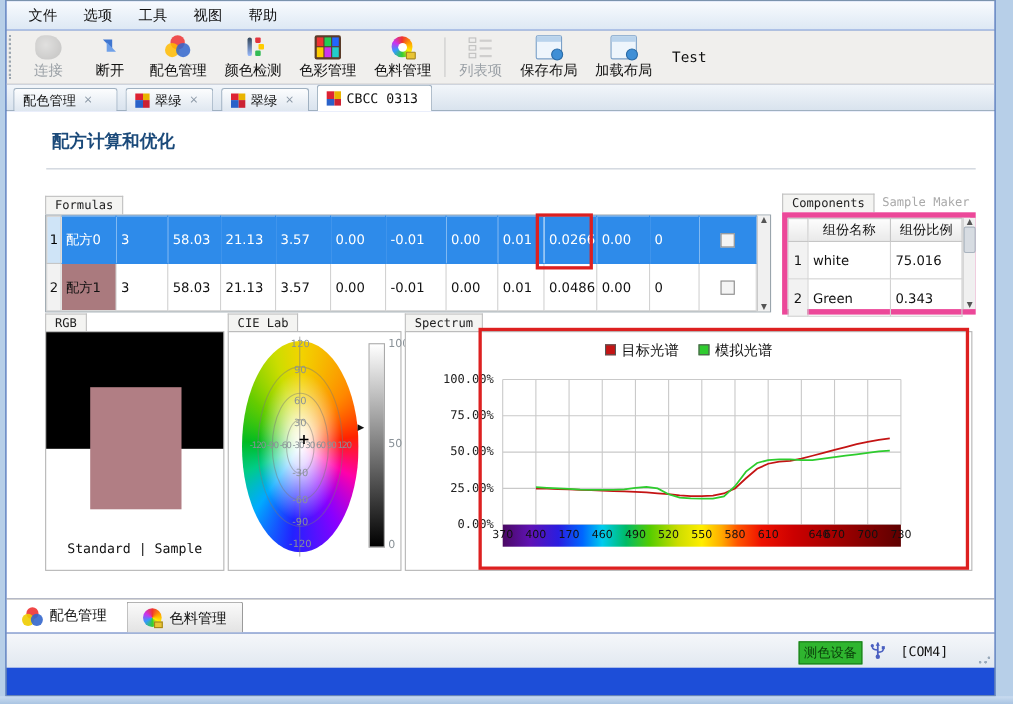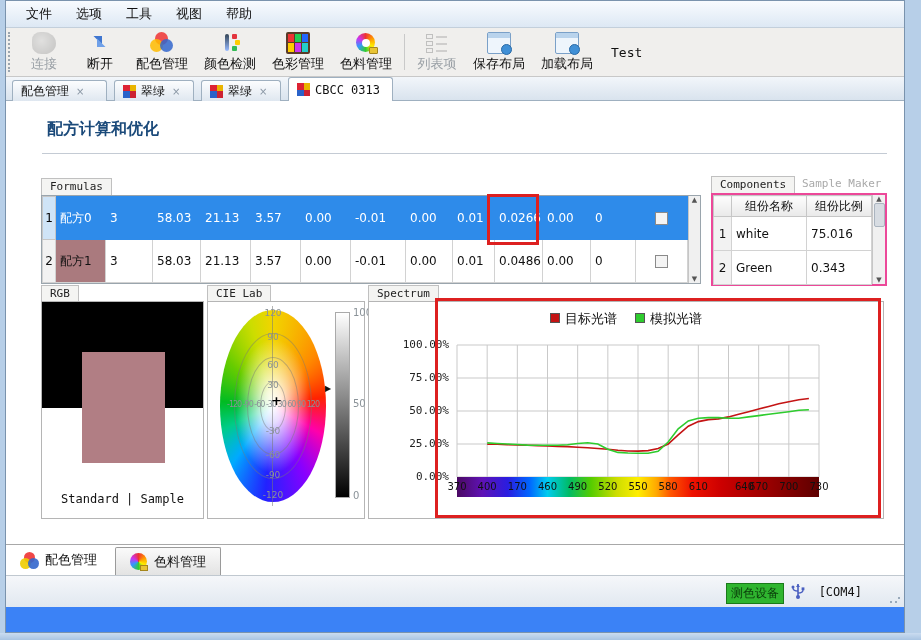--- a/index.html
+++ b/index.html
@@ -1,18 +1,18 @@
 <!DOCTYPE html>
 <html><head>
 <meta charset="utf-8">
 <style>
   * { margin:0; padding:0; box-sizing:border-box; }
   html,body { width:921px; height:640px; overflow:hidden; }
   body { background:#b7cfe8; font-family:"DejaVu Sans","Liberation Sans",sans-serif; font-size:12px; color:#111; }
-  #window { position:absolute; left:5px; top:0; width:900px; height:633px; background:#3b82f6; border:1px solid #7a93ad; }
+  #window { position:absolute; left:5px; top:0; width:900px; height:633px; background:#1d4ed8; border:1px solid #7a93ad; }
 
   
   #menubar { position:absolute; left:0; top:0; width:100%; height:27px; background:linear-gradient(#f8fbfe,#dde8f4); border-bottom:1px solid #c3cfdb; display:flex; align-items:center; padding-left:8px; }
   .menu-item { padding:4px 12px; font-size:13px; cursor:default; }
 
   
   #toolbar { position:absolute; left:0; top:27px; width:100%; height:49px; background:#f0efed; border-bottom:1px solid #c8c8c8; display:flex; align-items:stretch; }
   .grip { width:6px; margin:4px 2px; border-left:2px dotted #9aa5af; }
   .tbtn { display:flex; flex-direction:column; align-items:center; justify-content:center; padding:2px 8px; min-width:56px; gap:1px; }
   .tbtn .lbl { font-size:13px; white-space:nowrap; }
@@ -80,21 +80,21 @@
   .grid td { border:1px solid #d2d2d2; height:32px; padding:0 4px; font-size:12px; white-space:nowrap; overflow:hidden; }
   tr.sel td { background:#2e8bea; color:#fff; border-color:#2e8bea; }
   tr.sel td.rownum { background:#cfe4f7; color:#000; border-color:#c6c6c6; }
   td.rownum { background:#f2f2f2; text-align:center; padding:0; }
   td.name-swatch { background:#aa7a7e; }
   .cb { width:13px; height:13px; border:1px solid #8a8a8a; background:#f4f4f4; margin:0 auto; }
   .vscroll { width:15px; background:#f0f0f0; border-left:1px solid #c6c6c6; display:flex; flex-direction:column; justify-content:space-between; align-items:center; font-size:7px; color:#555; }
   .vscroll .thumb { width:11px; background:#d7dce2; border:1px solid #aab4bf; border-radius:2px; }
 
   
-  #components-wrap { position:absolute; left:705px; top:92px; width:176px; height:93px; border:2px solid #ec4899; background:#fff; display:flex; }
+  #components-wrap { position:absolute; left:705px; top:92px; width:176px; height:93px; border:5px solid #ec4899; background:#fff; display:flex; }
   #components-wrap td { height:34px; }
 
   
   .panelbox { position:absolute; top:200px; height:218px; border:1px solid #b5b5b5; background:#fff; }
   
   #rgb-std { position:absolute; left:0; top:0; width:100%; height:106px; }
   #rgb-smp { position:absolute; left:40px; top:50px; width:83px; height:111px; }
   #rgb-caption { position:absolute; left:0; bottom:12px; width:100%; text-align:center; font-family:"DejaVu Sans Mono",monospace; font-size:12px; }
   
   #lab-wheel { position:absolute; left:12px; top:8px; width:106px; height:192px; border-radius:50%;

